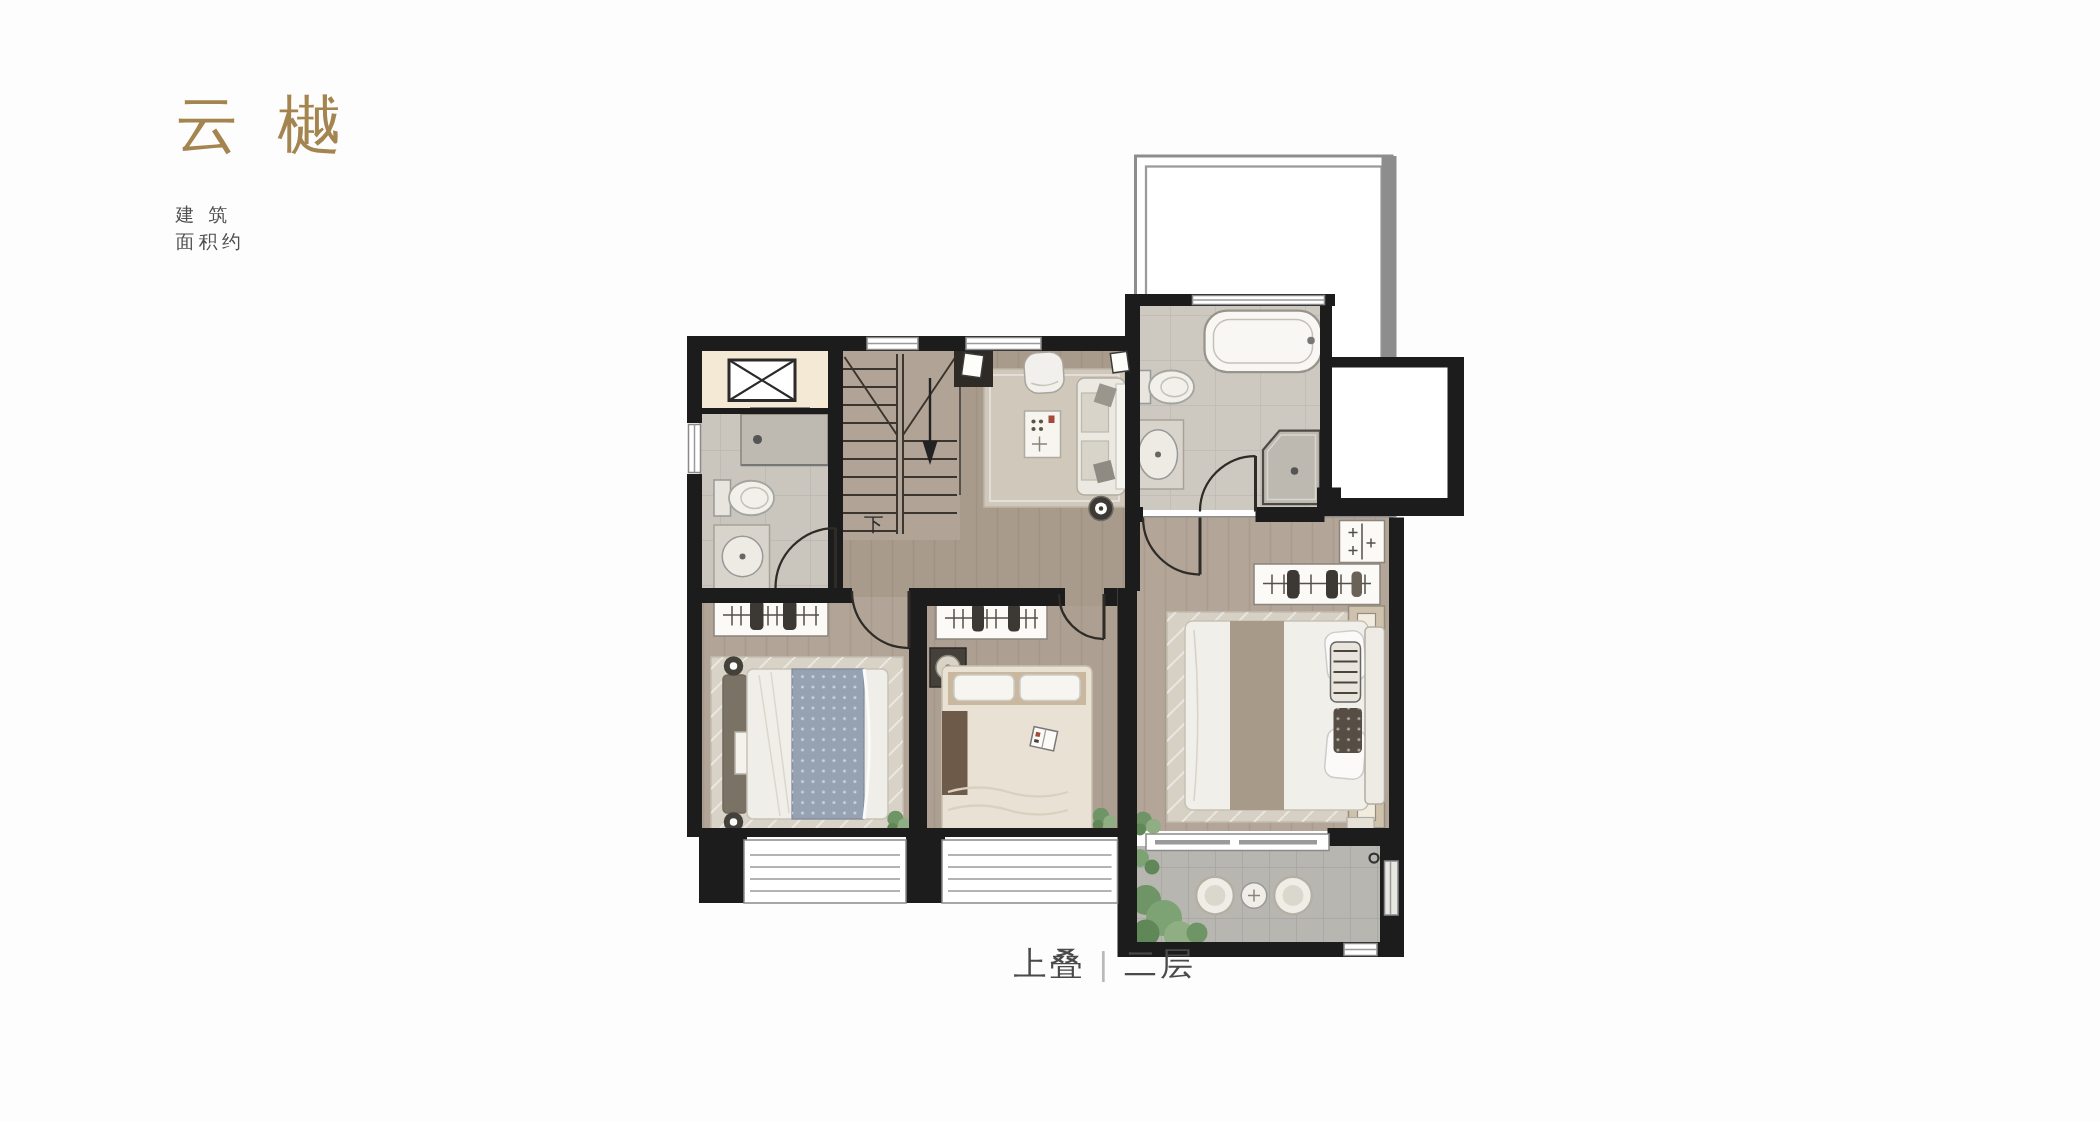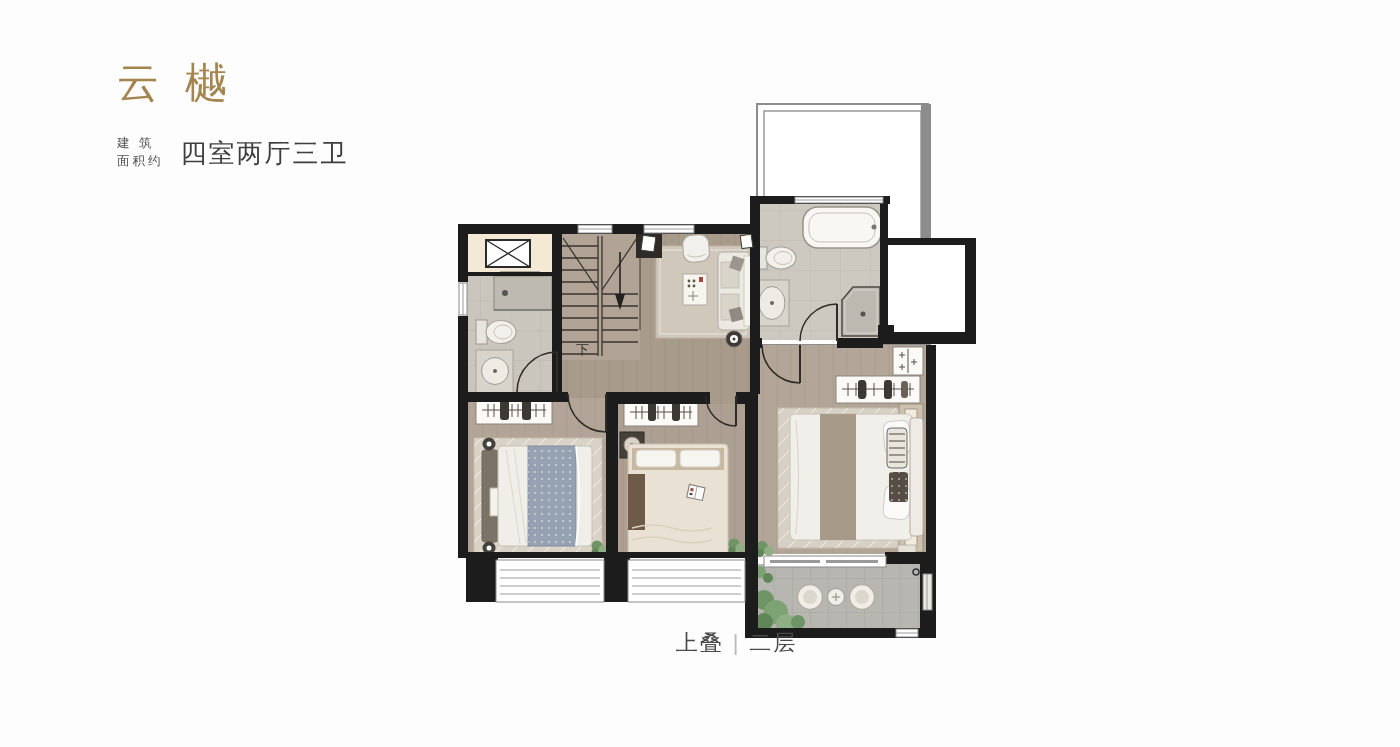--- a/index.html
+++ b/index.html
@@ -40,21 +40,20 @@
 
 <div class="page">
 
   <div class="hdr">
     <div class="title">云樾</div>
     <div class="spec">
       <div class="prefix">
         <div>建 筑</div>
         <div>面积约</div>
       </div>
-      <div class="layout">四室两厅三卫</div>
     </div>
   </div>
 
   <svg width="1400" height="747" viewBox="0 0 1400 747">
     <defs>
       <pattern id="planks" width="14" height="14" patternUnits="userSpaceOnUse">
         <path d="M7 0 V14" stroke="rgba(80,65,50,0.10)" stroke-width="1"></path>
       </pattern>
       <pattern id="tiles" width="30" height="30" patternUnits="userSpaceOnUse">
         <path d="M30 0 H0 V30" fill="none" stroke="rgba(0,0,0,0.07)" stroke-width="1"></path>

